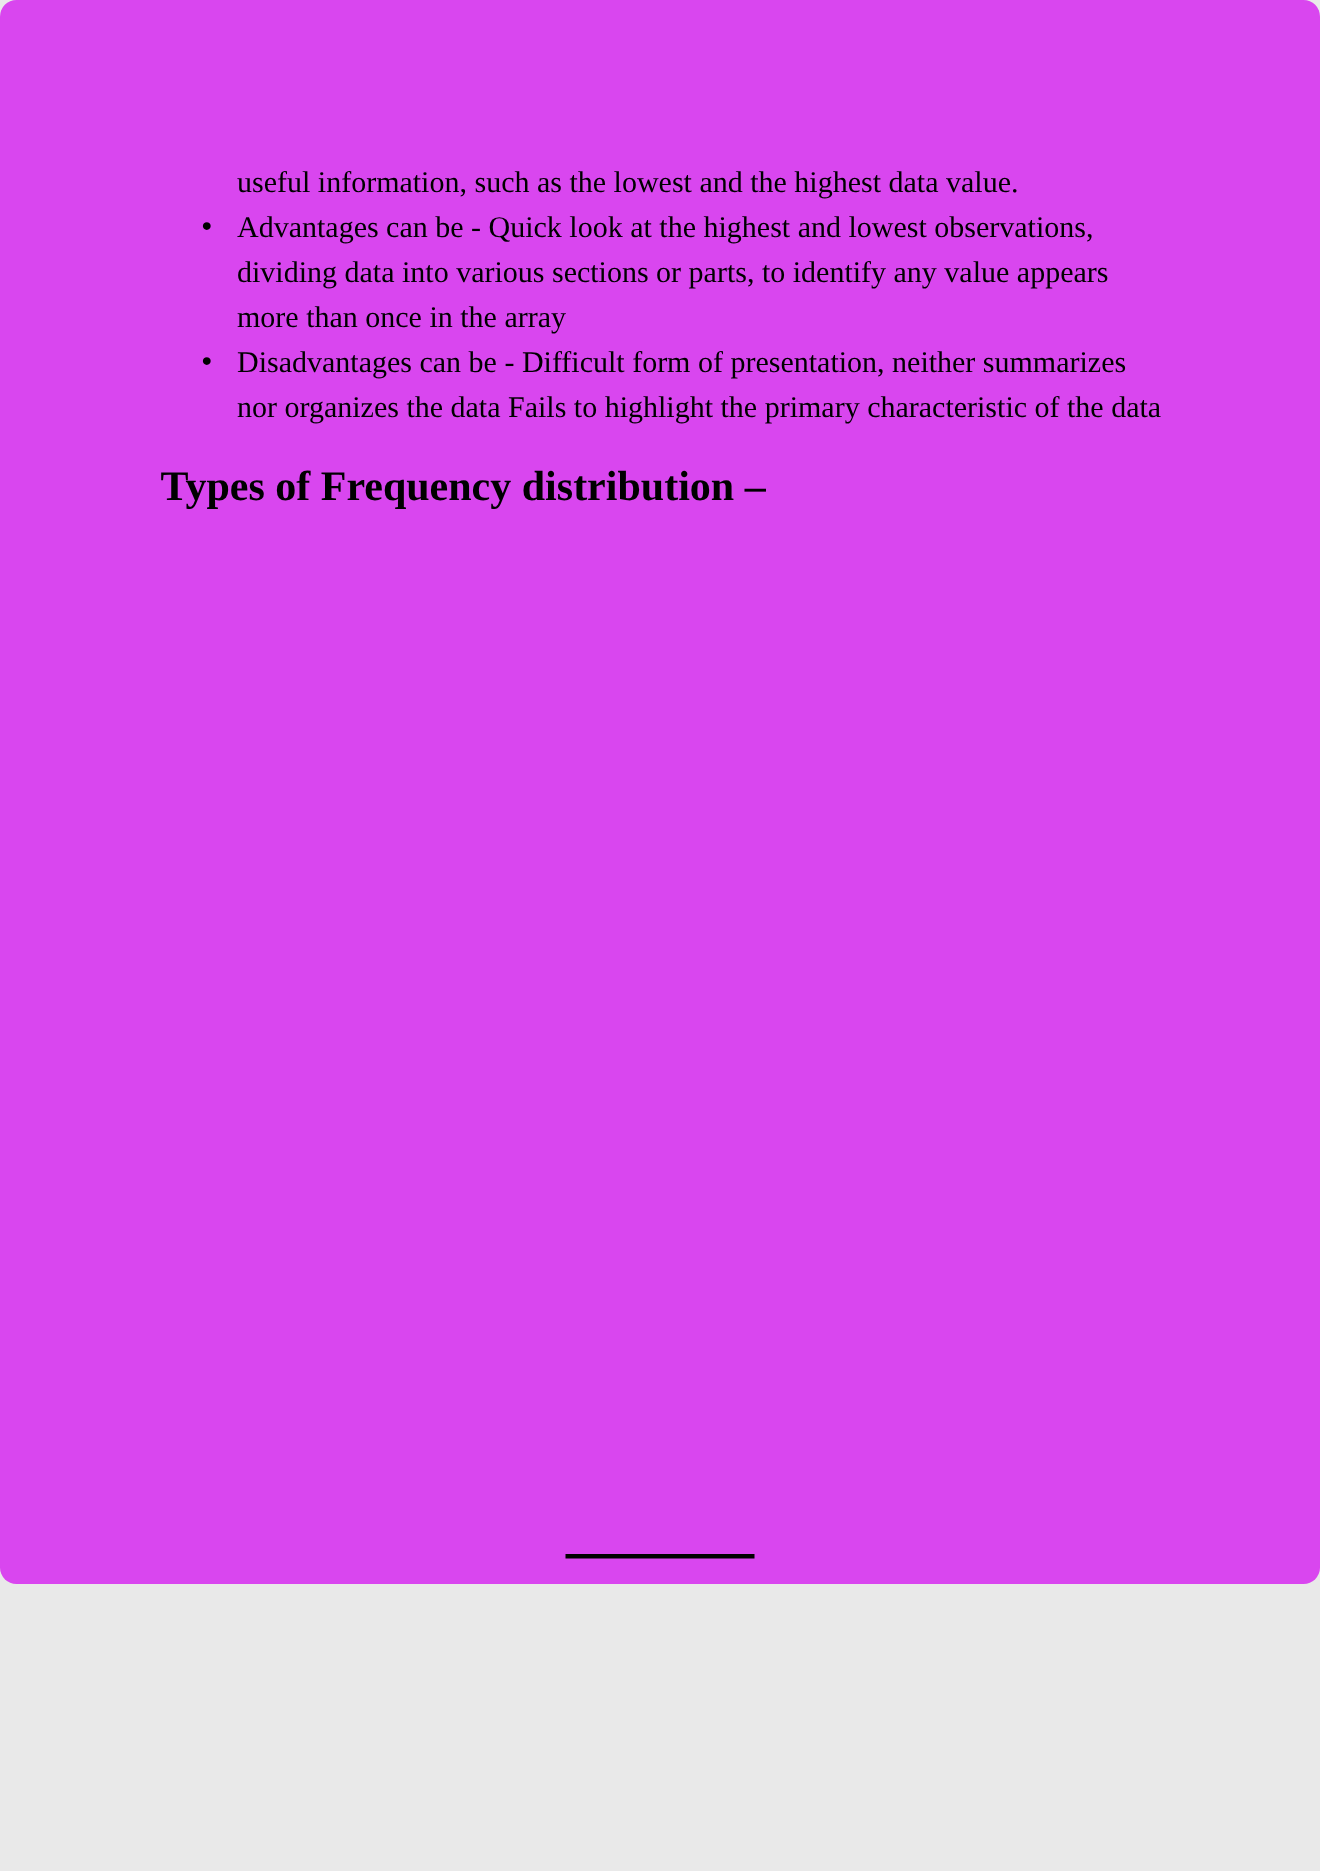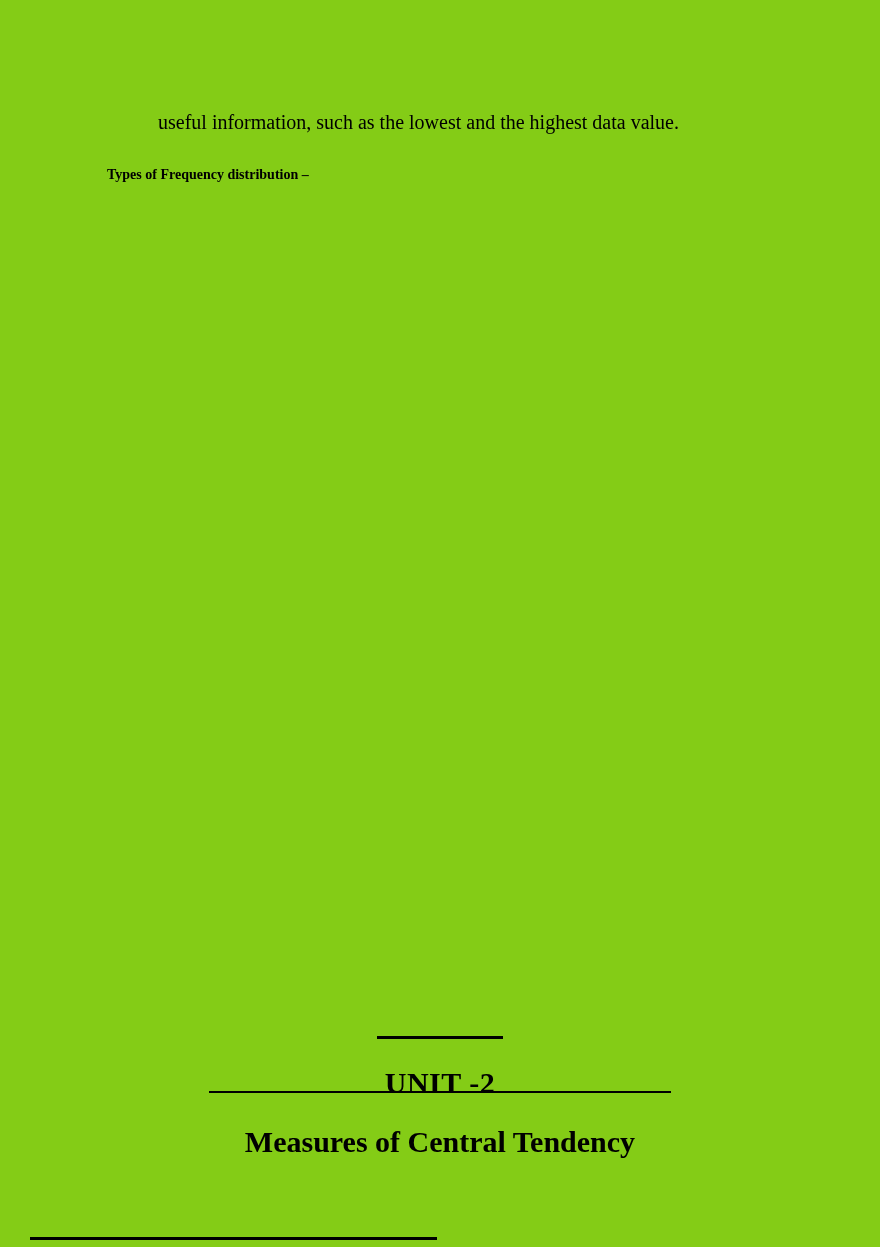--- a/index.html
+++ b/index.html
@@ -1,25 +1,26 @@
 <!DOCTYPE html>
 <html><head>
 <meta charset="utf-8">
 <style>
   * { box-sizing: border-box; }
   html, body { margin: 0; padding: 0; background: #e9e9e9; }
   .page {
     position: relative;
     width: 880px;
-    height: 1247px;
+    height: 1056px;
     margin: 0 auto;
-    background: #84cc16;
+    background: #d946ef;
     font-family: "Liberation Serif", "DejaVu Serif", serif;
     color: #000000;
     overflow: hidden;
+    border-radius: 11px;
   }
   .content {
     position: absolute;
     top: 107px;
     left: 107px;
     width: 668px;
     font-size: 20px;
     line-height: 30px;
   }
   .continuation { margin: 0 0 0 51px; }
@@ -32,21 +33,21 @@
   ul.bullets li::before {
     content: "\2022";
     position: absolute;
     left: -24px;
     top: -1px;
     font-size: 22px;
   }
   .freq { margin: 17px 0 0 0; }
   .freq .term { font-weight: bold; font-size: 21px; }
   .types-heading {
-    font-size: 14px;
+    font-size: 28px;
     font-weight: bold;
     margin: 23px 0 0 0;
     line-height: 30px;
   }
   ul.bullets.second { margin-top: 14px; }
 
   .unit-section {
     position: absolute;
     top: 1036px;
     left: 0;
@@ -99,20 +100,22 @@
 </head>
 <body>
 
 <div class="page">
 
   <div class="content">
 
     <p class="continuation">useful information, such as the lowest and the highest data value.</p>
 
     <ul class="bullets">
+      <li>Advantages can be - Quick look at the highest and lowest observations, dividing data into various sections or parts, to identify any value appears more than once in the array</li>
+      <li>Disadvantages can be - Difficult form of presentation, neither summarizes nor organizes the data Fails to highlight the primary characteristic of the data</li>
     </ul>
 
 
     <h3 class="types-heading">Types of Frequency distribution –</h3>
 
     <ul class="bullets second">
     </ul>
 
   </div>
 

